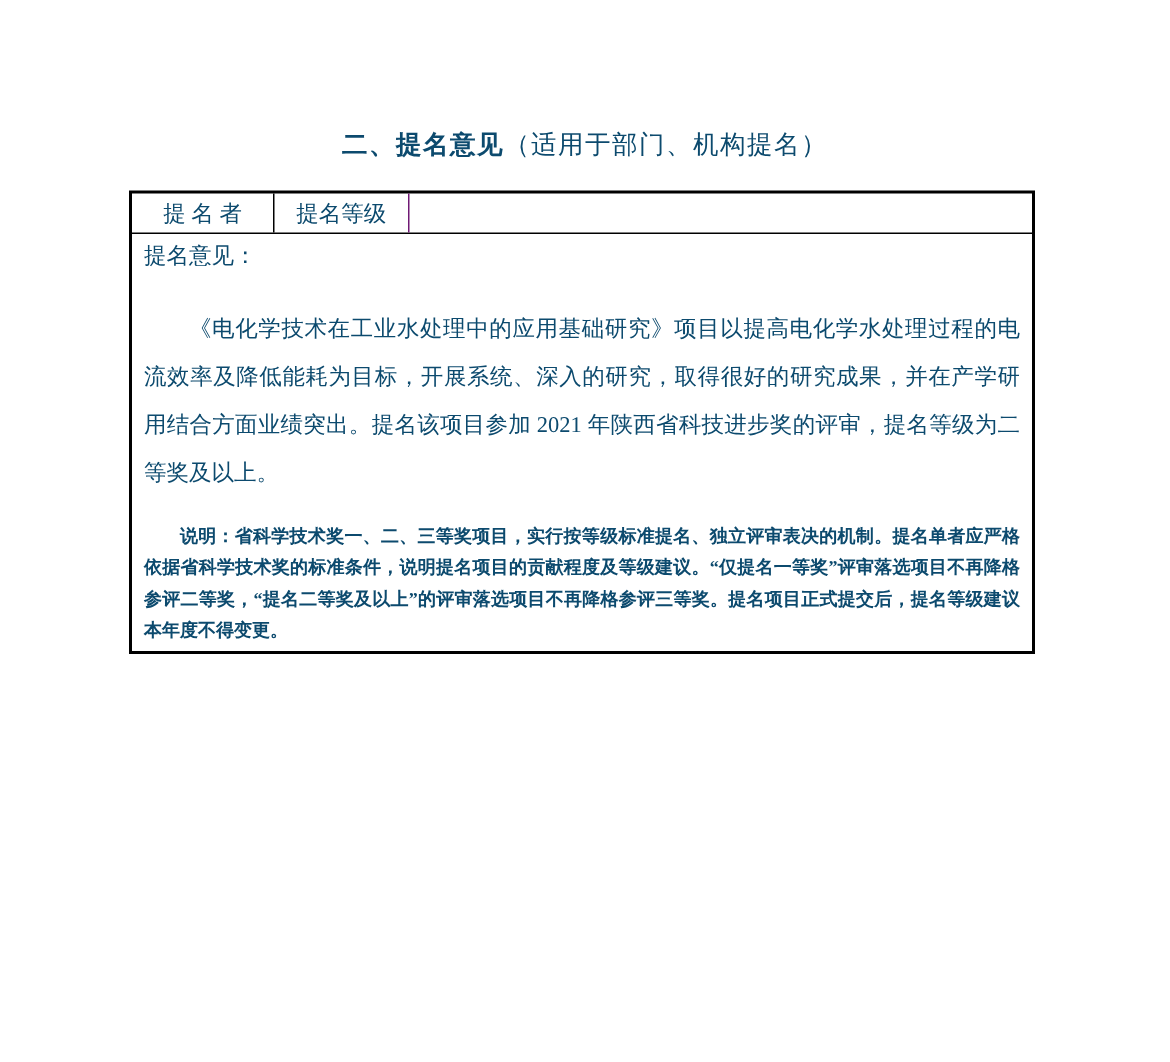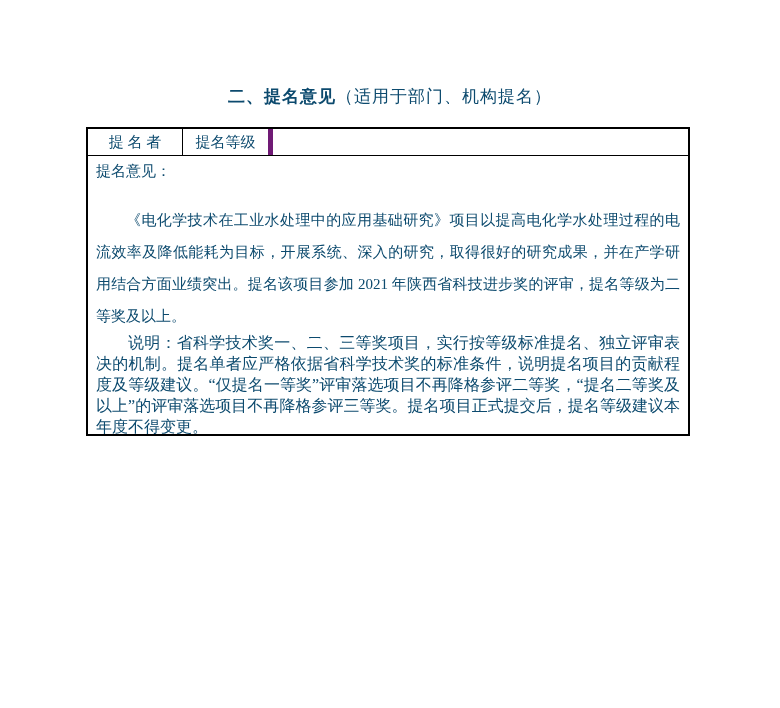--- a/index.html
+++ b/index.html
@@ -44,21 +44,21 @@
   .cell {
     display: flex;
     align-items: center;
     justify-content: center;
     font-size: 15px;
     white-space: nowrap;
     overflow: hidden;
   }
   .cell-nominator-label { flex: 0 0 95px; border-right: 1px solid #000000; }
   .cell-nominator-value { flex: 0 0 169px; border-right: 1px solid #000000; }
-  .cell-grade-label     { flex: 0 0 90px;  border-right: 5px solid #701a75; }
+  .cell-grade-label     { flex: 0 0 90px;  border-right: 1px solid #701a75; }
   .cell-grade-options   { flex: 1 1 auto; font-size: 13.5px; }
 
   .main-cell {
     flex: 1 1 auto;
     display: flex;
     flex-direction: column;
     padding: 4px 8px 3px 8px;
     overflow: hidden;
   }
   .opinion-label {
@@ -67,22 +67,22 @@
   }
   .opinion-body {
     margin-top: 22px;
     font-size: 15px;
     line-height: 32px;
     text-indent: 2em;
     text-align: justify;
   }
   .note-text {
     margin-top: auto;
-    font-weight: normal;
-    font-size: 16px;
+    font-weight: bold;
+    font-size: 12px;
     line-height: 21px;
     text-indent: 2em;
     text-align: justify;
   }
 </style>
 </head>
 <body>
 
 <div class="page">
 

